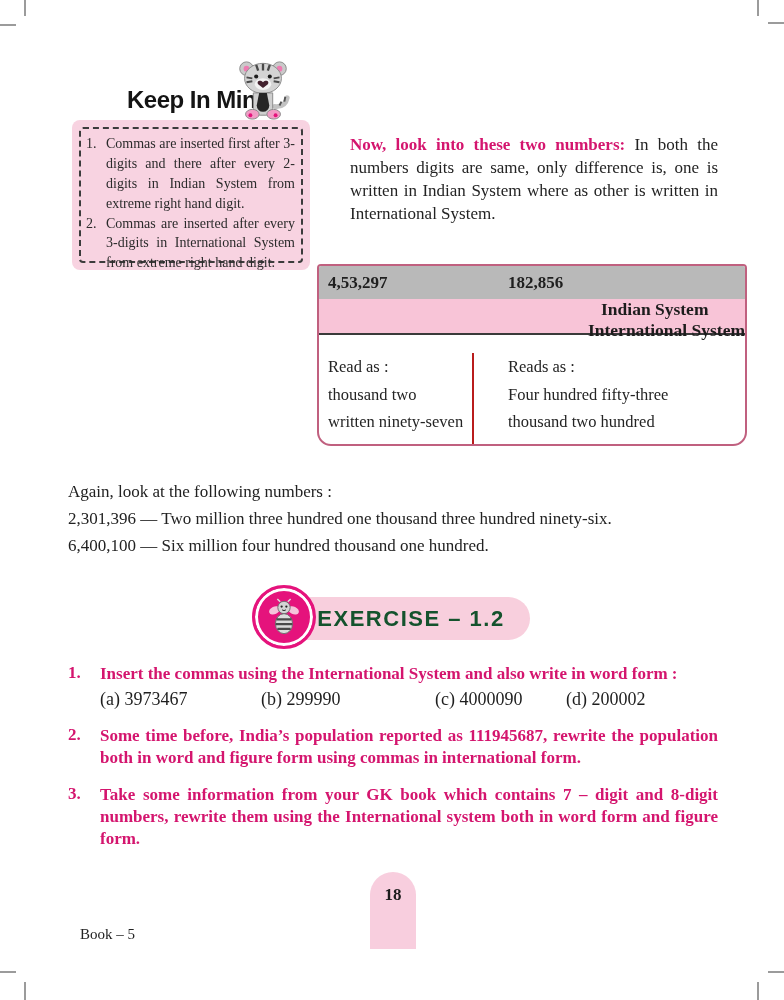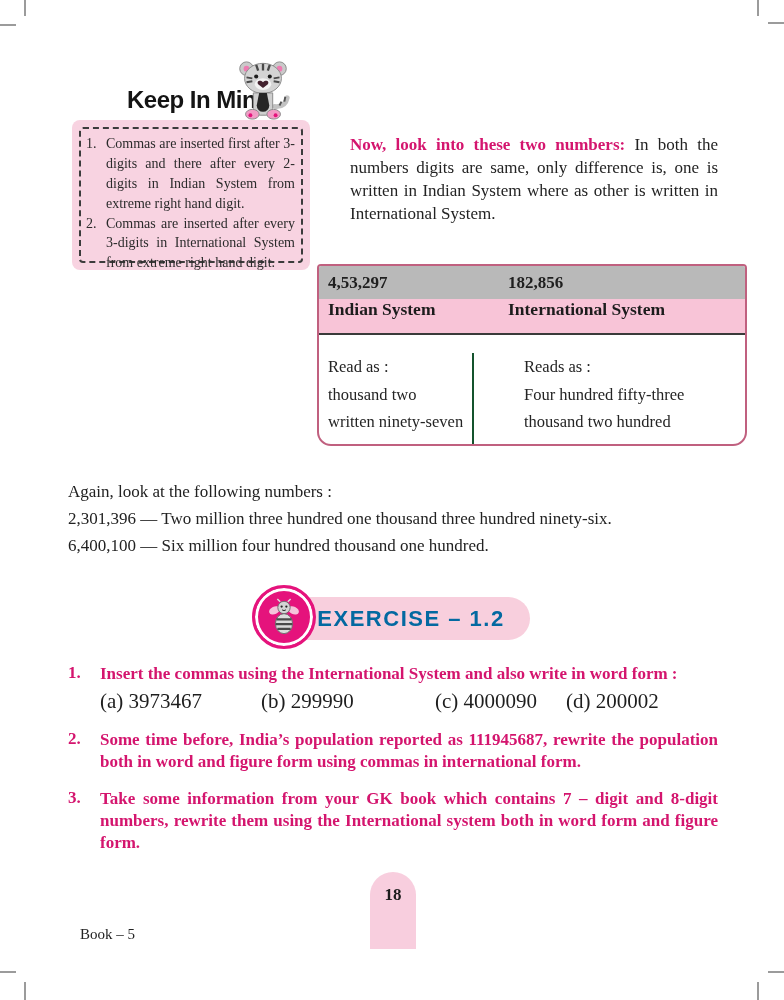--- a/index.html
+++ b/index.html
@@ -43,55 +43,55 @@
   .cmp-table{
     position:absolute;left:317px;top:264px;width:430px;height:182px;
     border:2px solid #c0607f;border-radius:4px 4px 14px 14px;
     box-sizing:border-box;overflow:hidden;background:#fff;
   }
   .cmp-row{display:flex;}
   .cmp-row .c1{width:153px;flex:none;box-sizing:border-box;padding-left:9px;}
   .cmp-row .c2{flex:1;box-sizing:border-box;padding-left:36px;}
   .row-numbers{background:#b9b9b9;height:33px;align-items:center;
     font-weight:700;font-size:17px;color:#1f1f1f;}
-  .row-systems{background:#f8c4d7;height:34px;align-items:flex-start;
-    font-weight:700;font-size:17.5px;color:#1c1c1c;border-bottom:2px solid #3a3a3a;}
+  .row-systems{background:#f8c4d7;height:34px;align-items:flex-end;
+    font-weight:700;font-size:17.5px;color:#1c1c1c;border-bottom:2px solid #3a3a3a;flex-direction:column;}
   .row-body{height:109px;padding-top:4px;margin-top:14px;}
-  .row-body .c2{border-left:2px solid #14532d;padding-left:50px;}
+  .row-body .c2{border-left:2px solid #b91c1c;padding-left:34px;}
   .cell-line{font-size:16.5px;line-height:1.68;color:#242424;white-space:nowrap;}
 
   
   .again{position:absolute;left:68px;top:478px;width:660px;
     font-size:17px;line-height:1.6;color:#222;}
 
   
   .ex-banner{position:absolute;left:252px;top:585px;width:290px;height:64px;}
   .ex-pill{
     position:absolute;left:26px;top:12px;width:252px;height:43px;
     background:#f8cfdd;border-radius:22px;
     display:flex;align-items:center;justify-content:center;
   }
   .ex-pill span{
     font-family:"Liberation Sans", sans-serif;font-weight:700;font-size:22px;
-    letter-spacing:1.5px;color:#0369a1;padding-left:14px;
+    letter-spacing:1.5px;color:#14532d;padding-left:14px;
   }
   .ex-circle{
     position:absolute;left:0;top:0;width:64px;height:64px;border-radius:50%;
     background:#e5137c;box-shadow:inset 0 0 0 3px #fff;
     border:3px solid #e5137c;box-sizing:border-box;
     display:flex;align-items:center;justify-content:center;
   }
 
   
   .questions{position:absolute;left:68px;top:663px;width:650px;}
   .q{display:flex;margin-bottom:15px;}
   .q .qnum{width:32px;flex:none;font-weight:700;font-size:17px;color:#d4156e;}
   .q .qbody{flex:1;}
   .q .qtext{font-weight:700;font-size:17px;line-height:1.3;text-align:justify;color:#d4156e;}
-  .q .opts{margin-top:4px;font-size:21px;color:#1e1e1e;font-weight:400;}
+  .q .opts{margin-top:4px;font-size:18px;color:#1e1e1e;font-weight:400;}
   .q .opts span{display:inline-block;}
   .q .opts .o0{width:161px;}
   .q .opts .o1{width:174px;}
   .q .opts .o2{width:131px;}
 
   
   .footer-book{position:absolute;left:80px;top:926px;font-size:15px;color:#222;}
   .page-tab{
     position:absolute;left:370px;top:872px;width:46px;height:77px;
     background:#f8cede;border-radius:23px 23px 0 0;text-align:center;

